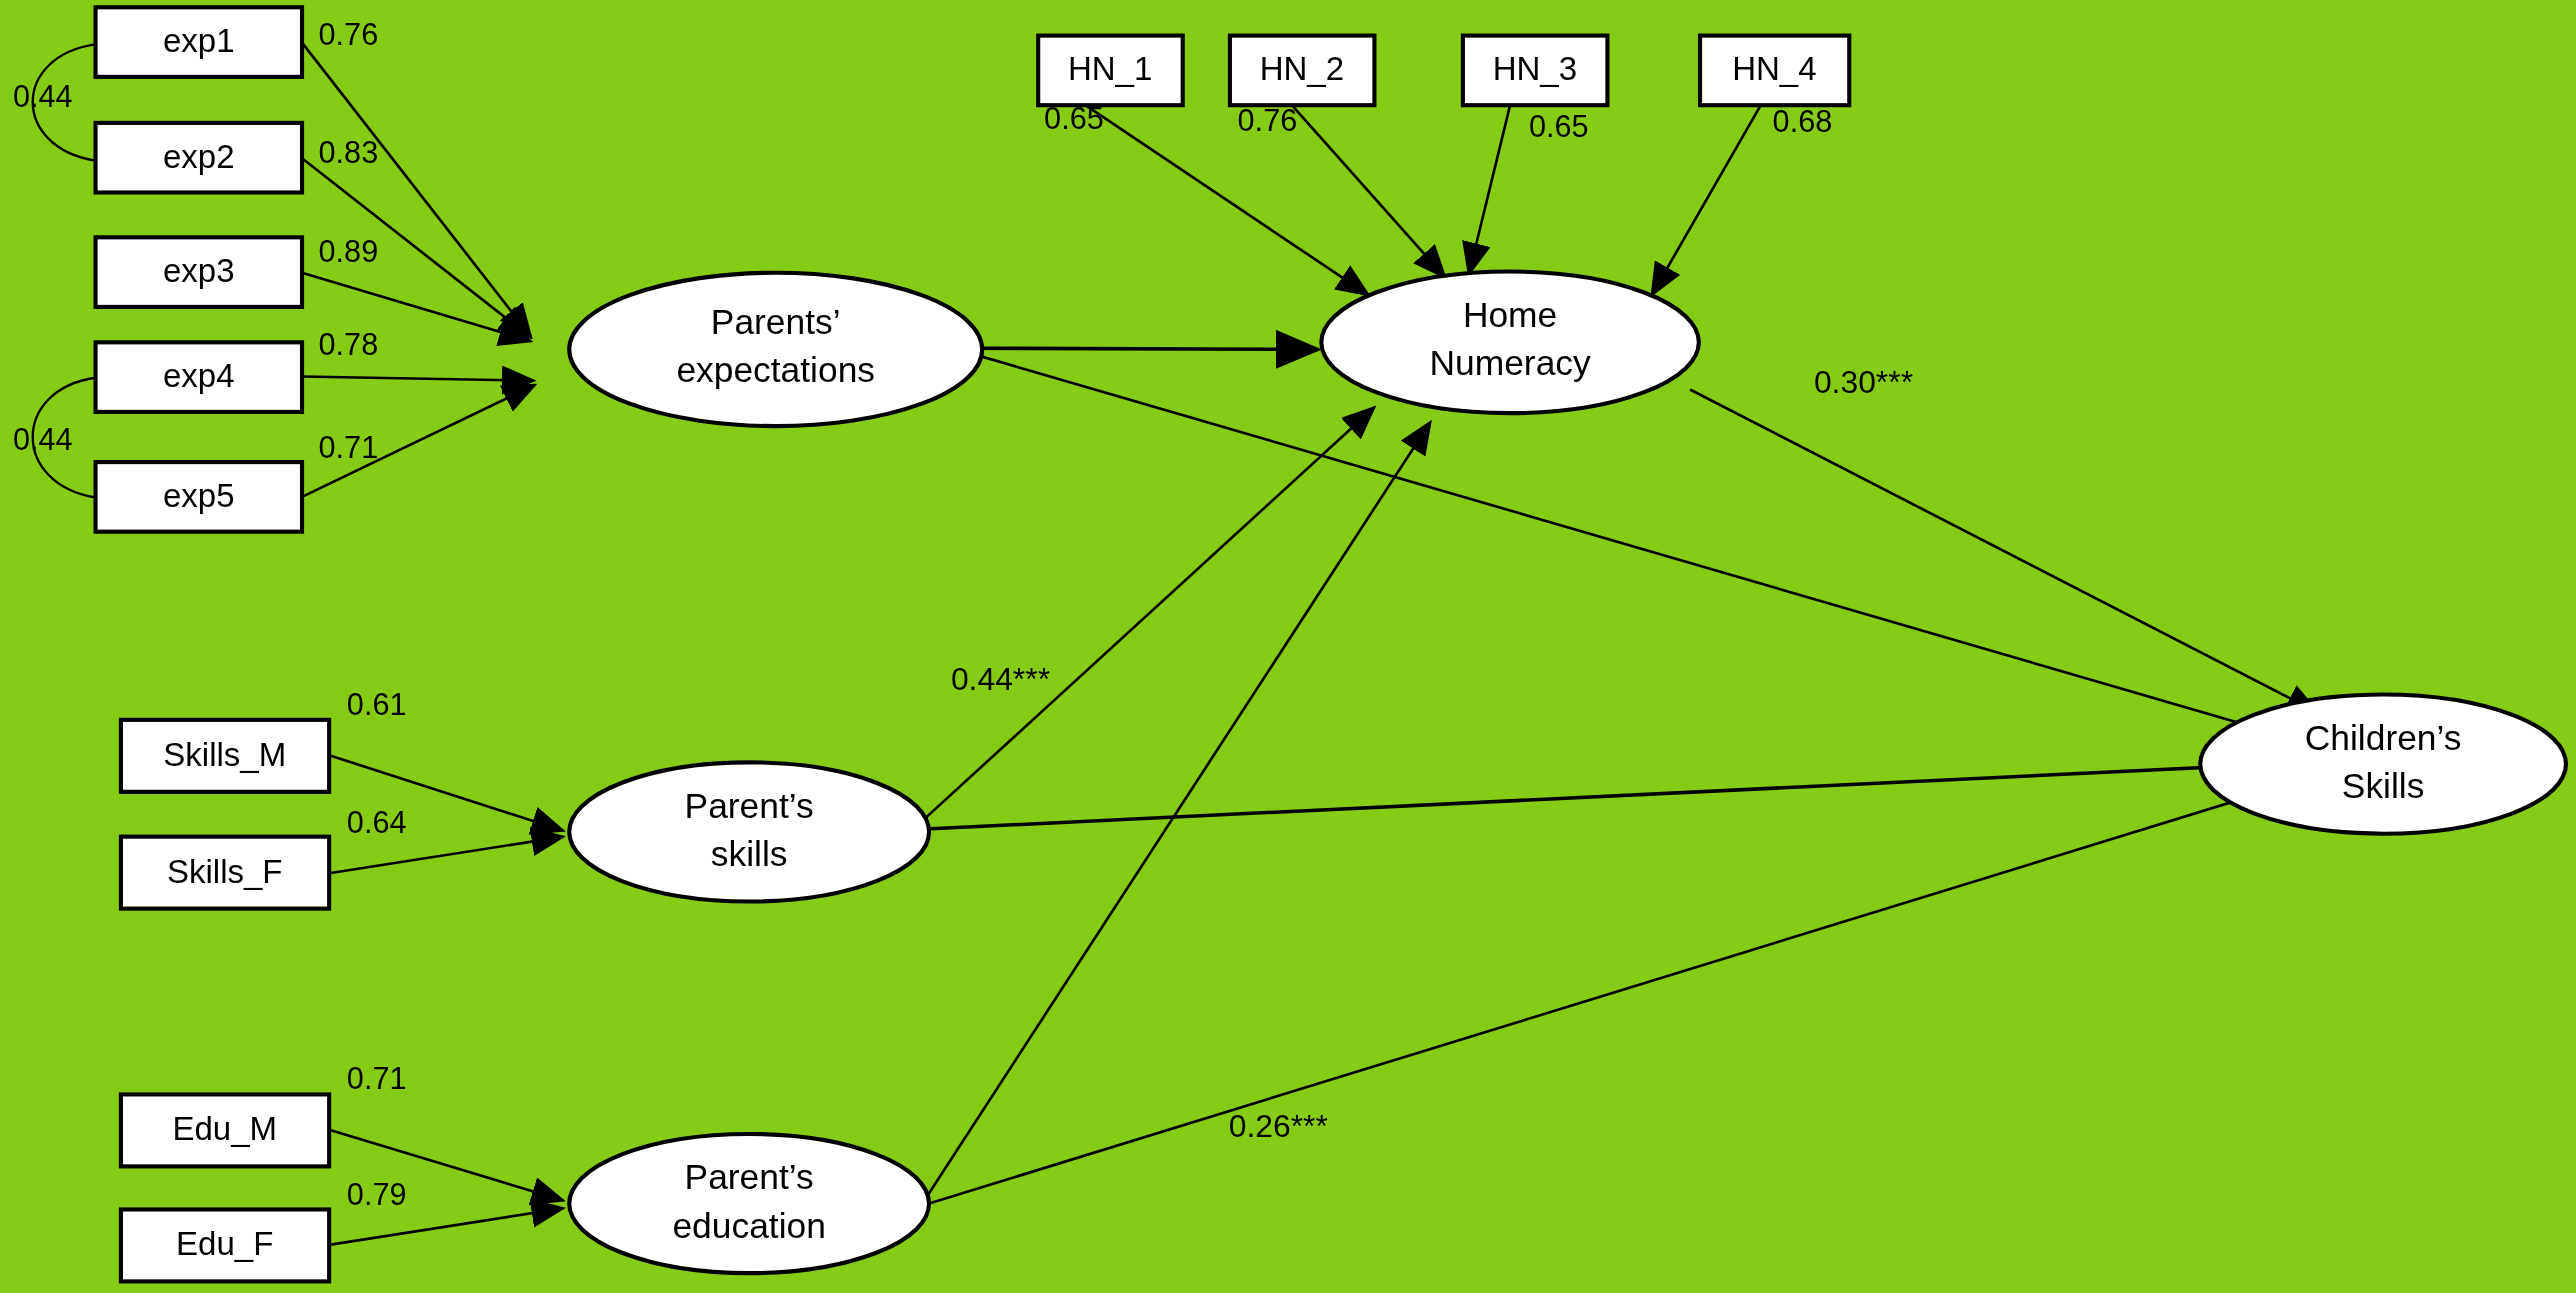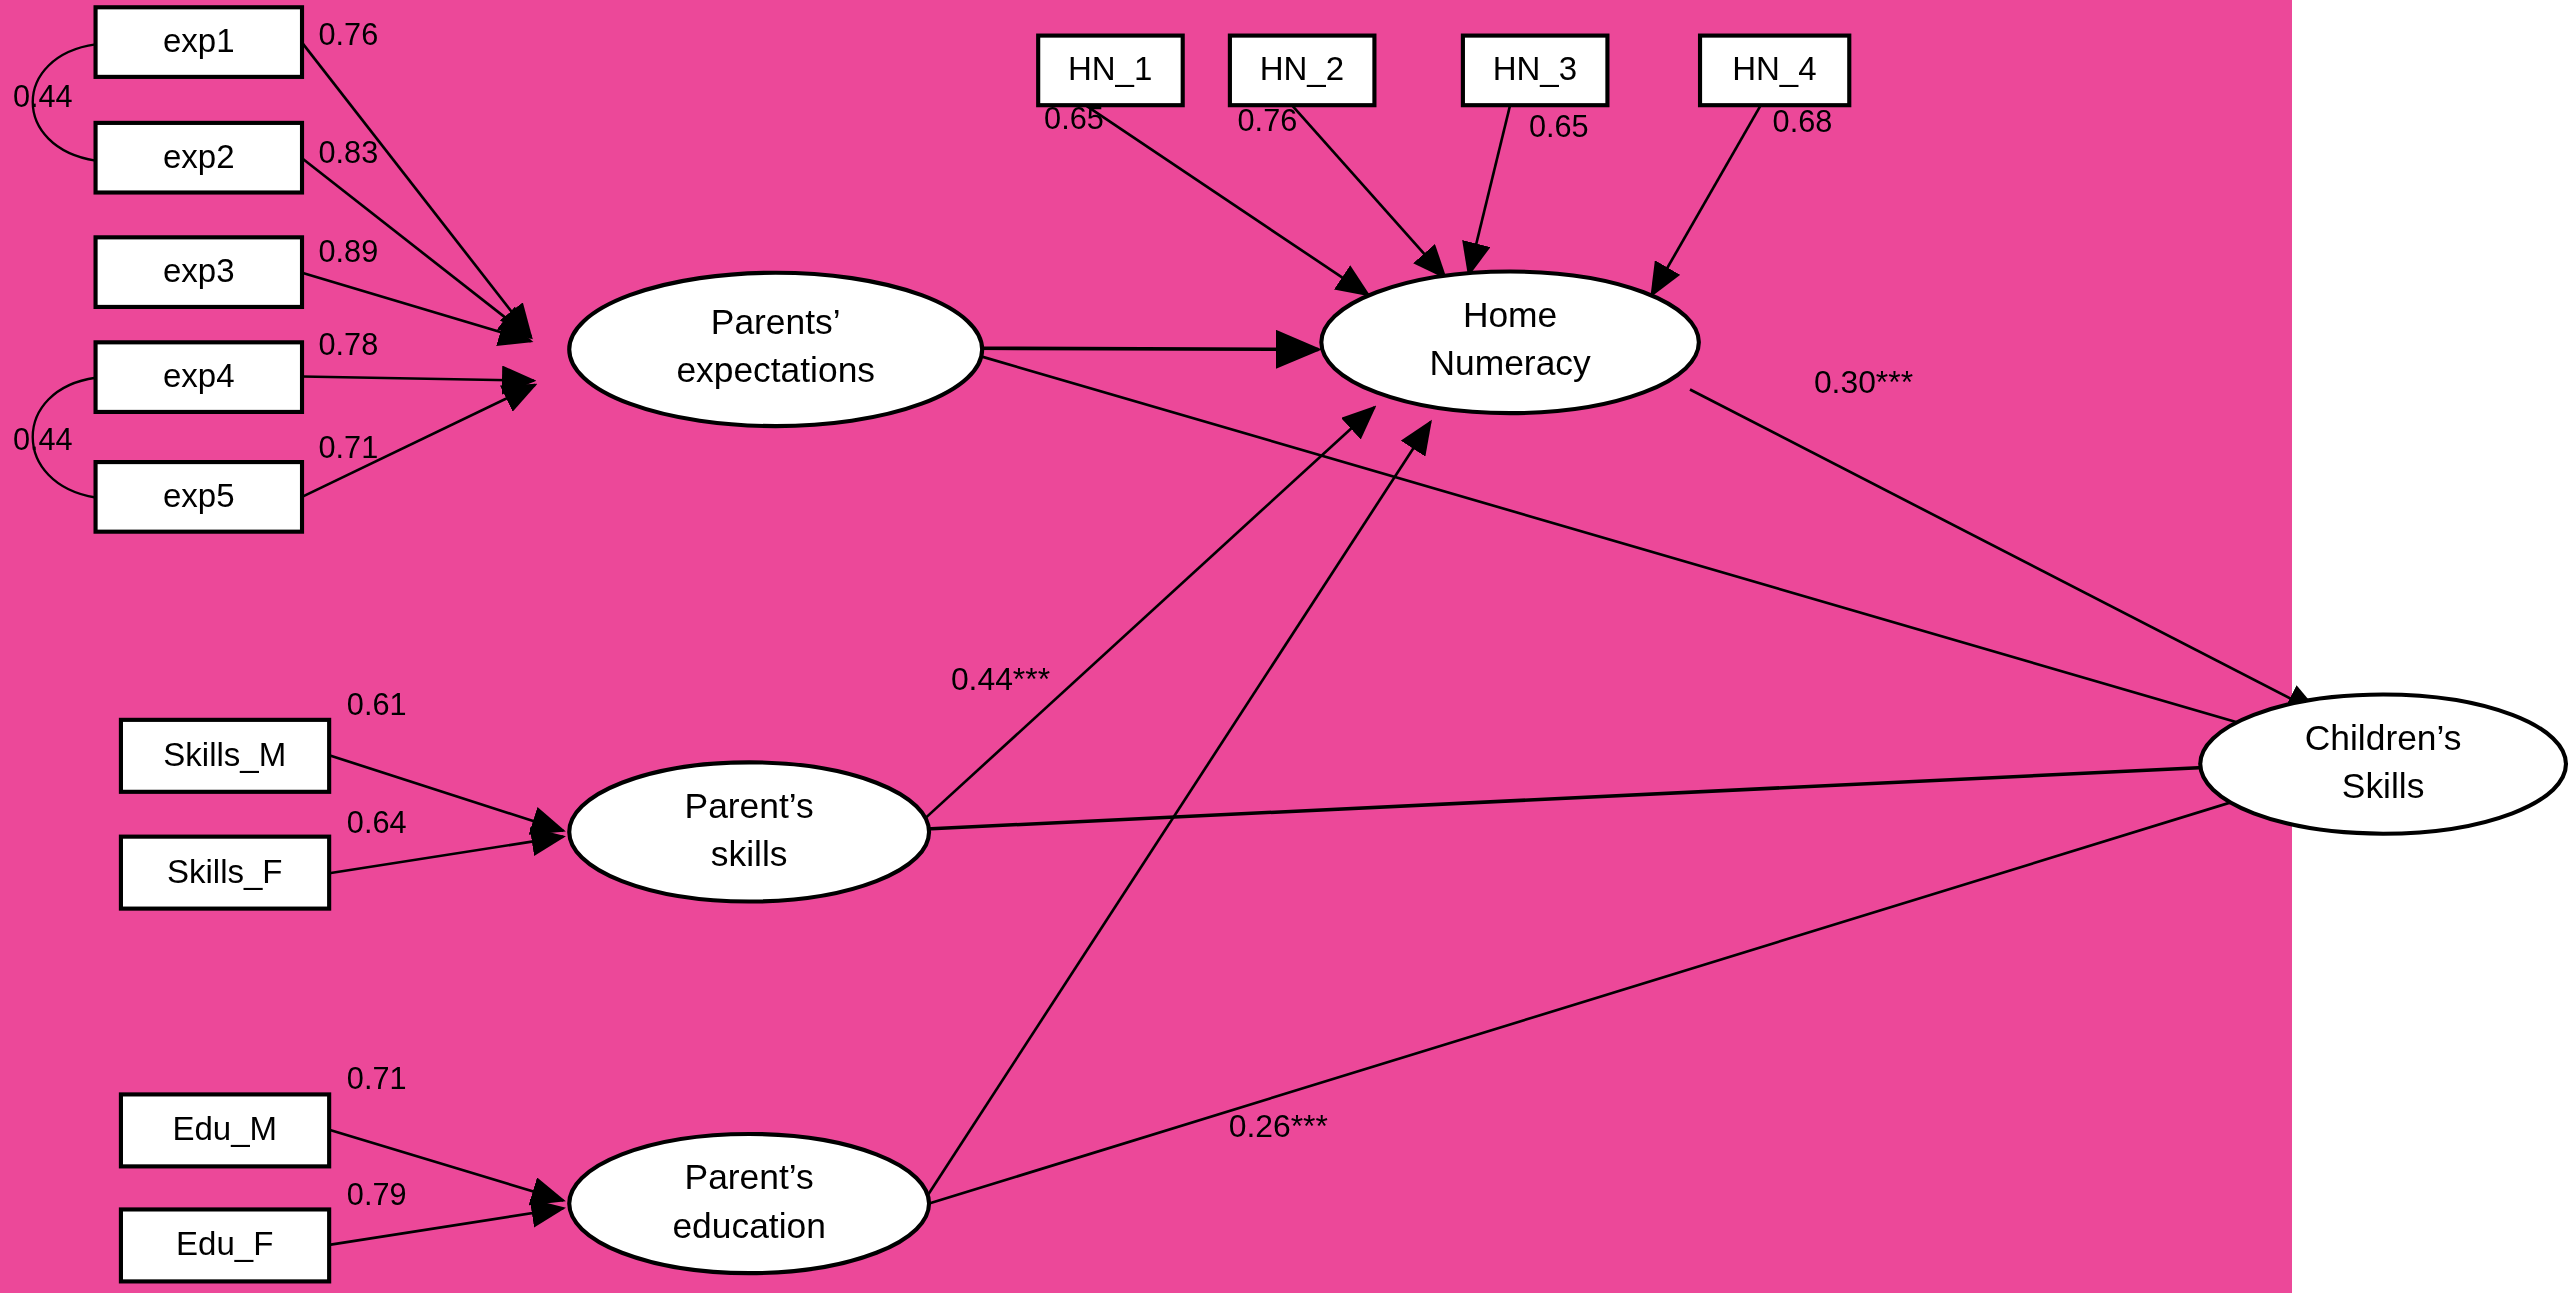--- a/index.html
+++ b/index.html
@@ -1,18 +1,18 @@
 <!DOCTYPE html>
 <html style="font-size:9.4px"><head>
 <meta charset="utf-8">
 <style>
   html,body{margin:0;padding:0;background:#ffffff;}
   body{width:2576px;height:1294px;overflow:hidden;
        font-family:"Liberation Sans","DejaVu Sans",sans-serif;}
-  #sem-root{position:relative;width:2292px;height:1294px;background:#ec4899;}
+  #sem-root{position:relative;width:2576px;height:1294px;background:#84cc16;}
   svg#sem-svg{position:absolute;left:0;top:0;width:2576px;height:1294px;}
   .node-box{fill:#ffffff;stroke:#000000;stroke-width:7;}
   .node-ellipse{fill:#ffffff;stroke:#000000;stroke-width:7;}
   .edge{stroke:#000000;stroke-width:4.5;fill:none;}
   .edge-thick{stroke:#000000;stroke-width:6;fill:none;}
   .edge-curve{stroke:#000000;stroke-width:4;fill:none;}
   .node-label{font-family:"Liberation Sans","DejaVu Sans",sans-serif;
        font-size:56px;fill:#000000;text-anchor:middle;dominant-baseline:middle;}
   .latent-label{font-family:"Liberation Sans","DejaVu Sans",sans-serif;
        font-size:60px;fill:#000000;text-anchor:middle;dominant-baseline:middle;}

